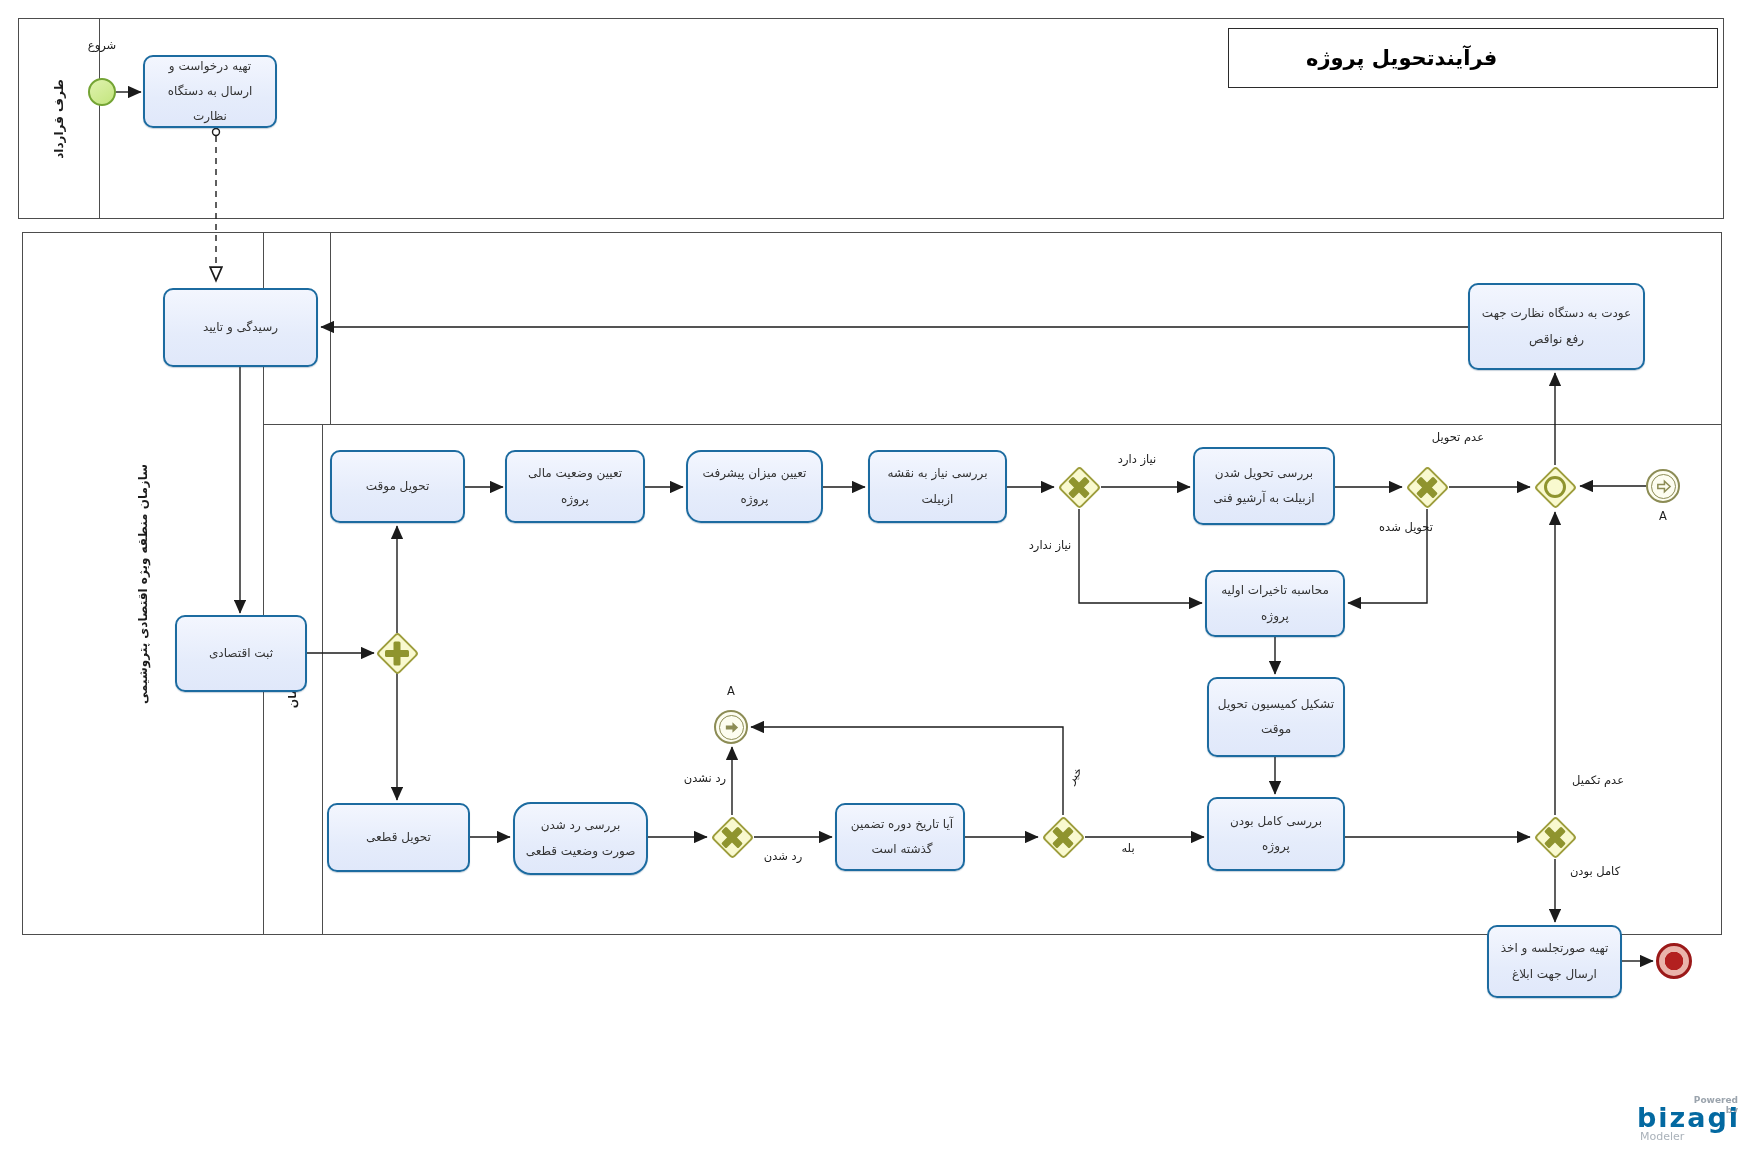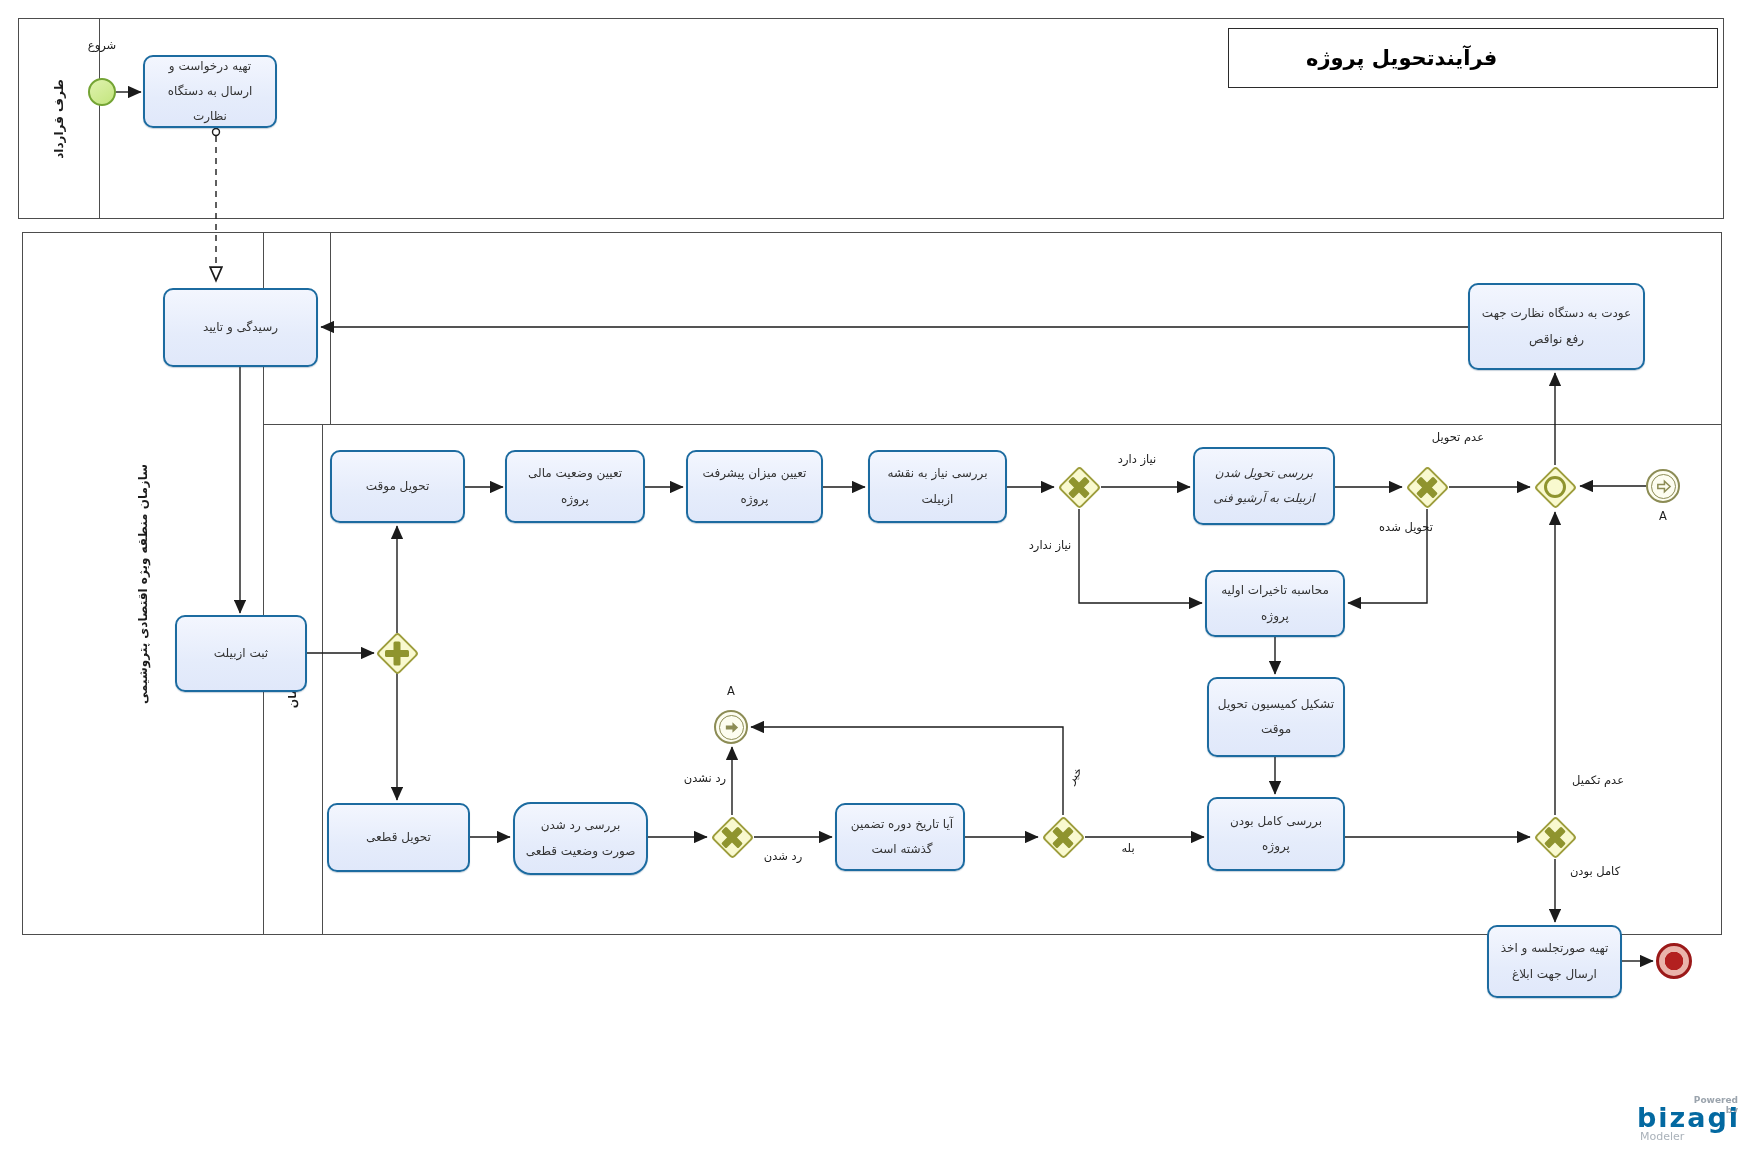--- a/index.html
+++ b/index.html
@@ -155,26 +155,26 @@
       </svg>
     </span>
   </div>
   <div class="flabel" style="left:1649px; top:509px; width:28px;">A</div>
 
   <div class="event event-end" style="left:1656px; top:943px;"></div>
 
   <div class="task" style="left:143px; top:55px;  width:134px; height:73px;">تهیه درخواست و ارسال به دستگاه نظارت</div>
   <div class="task" style="left:163px; top:288px; width:155px; height:79px;">رسیدگی و تایید</div>
   <div class="task" style="left:1468px;top:283px; width:177px; height:87px;">عودت به دستگاه نظارت جهت رفع نواقص</div>
-  <div class="task" style="left:175px; top:615px; width:132px; height:77px;">ثبت ازبیلت</div>
+  <div class="task" style="left:175px; top:615px; width:132px; height:77px;">ثبت اقتصادی</div>
   <div class="task" style="left:330px; top:450px; width:135px; height:73px;">تحویل موقت</div>
   <div class="task" style="left:505px; top:450px; width:140px; height:73px;">تعیین وضعیت مالی پروژه</div>
-  <div class="task" style="left:686px; top:450px; width:137px; height:73px;">تعیین میزان پیشرفت پروژه</div>
+  <div class="task" style="left:686px; top:450px; width:137px; height:73px;border-radius:15px;">تعیین میزان پیشرفت پروژه</div>
   <div class="task" style="left:868px; top:450px; width:139px; height:73px;">بررسی نیاز به نقشه ازبیلت</div>
-  <div class="task" style="left:1193px;top:447px; width:142px; height:78px;font-style:italic;">بررسی تحویل شدن ازبیلت به آرشیو فنی</div>
+  <div class="task" style="left:1193px;top:447px; width:142px; height:78px;">بررسی تحویل شدن ازبیلت به آرشیو فنی</div>
   <div class="task" style="left:1205px;top:570px; width:140px; height:67px;">محاسبه تاخیرات اولیه پروژه</div>
   <div class="task" style="left:1207px;top:677px; width:138px; height:80px;">تشکیل کمیسیون تحویل موقت</div>
   <div class="task" style="left:1207px;top:797px; width:138px; height:74px;">بررسی کامل بودن پروژه</div>
   <div class="task" style="left:1487px;top:925px; width:135px; height:73px;">تهیه صورتجلسه و اخذ ارسال جهت ابلاغ</div>
   <div class="task" style="left:327px; top:803px; width:143px; height:69px;">تحویل قطعی</div>
   <div class="task" style="left:513px; top:802px; width:135px; height:73px;border-radius:18px;">بررسی رد شدن صورت وضعیت قطعی</div>
   <div class="task" style="left:835px; top:803px; width:130px; height:68px;padding-left:12px;">آیا تاریخ دوره تضمین گذشته است</div>
 
   <div class="gw" style="left:375px; top:631px;">
     <span class="diamond"></span>

